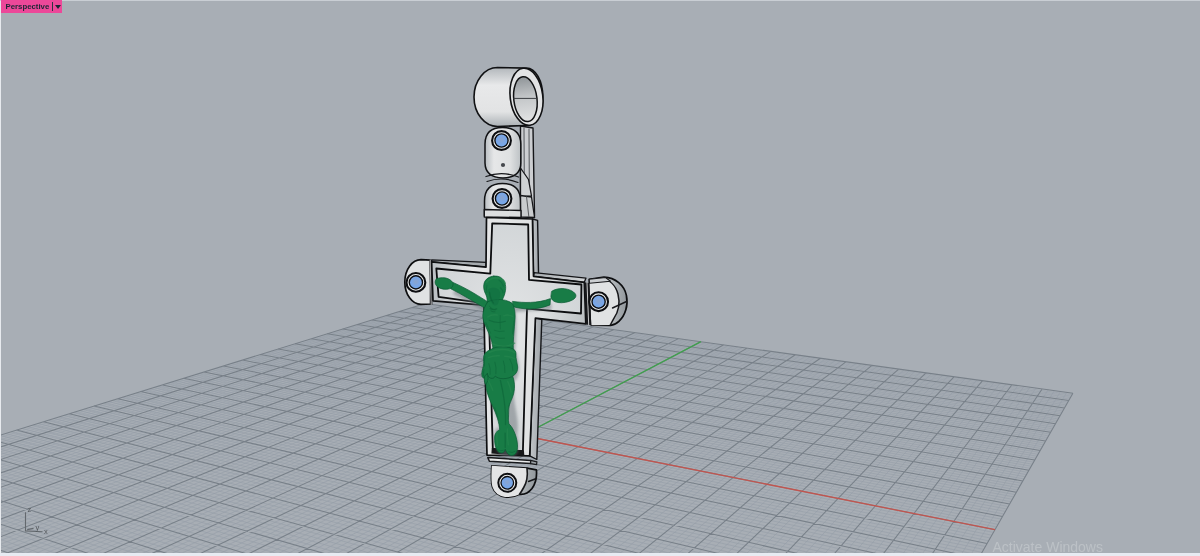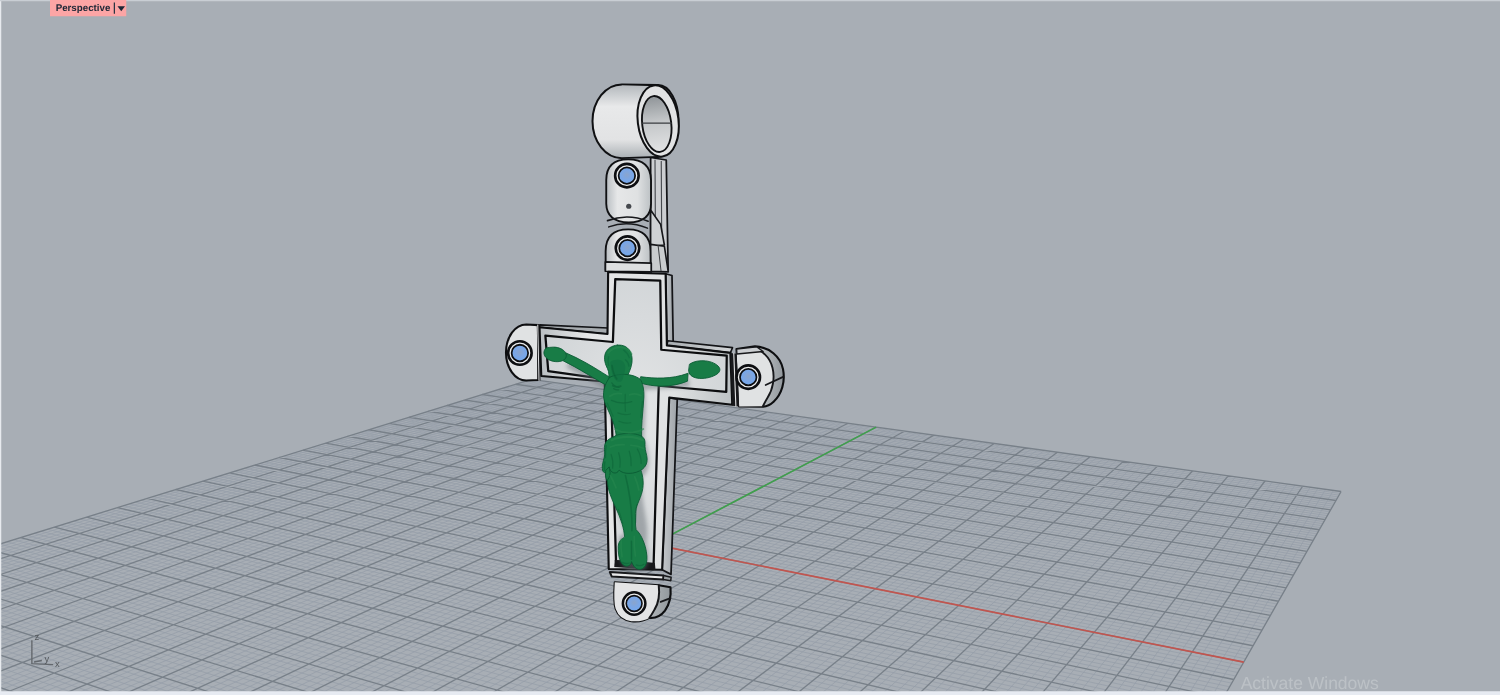--- a/index.html
+++ b/index.html
@@ -1,18 +1,18 @@
 <!DOCTYPE html>
 <html><head><meta charset="utf-8"><style>
 html,body{margin:0;padding:0;width:1200px;height:556px;overflow:hidden;
 font-family:"Liberation Sans",sans-serif;}
 #vp{position:relative;width:1200px;height:556px;background:#a8aeb5;}
-#tab{position:absolute;left:1px;top:0;width:61px;height:13px;background:#fca5a5;
+#tab{position:absolute;left:1px;top:0;width:61px;height:13px;background:#ec4899;
 font-size:7.8px;font-weight:bold;color:#1c2635;line-height:13px;padding-left:4.5px;
-box-sizing:border-box;margin-left:39px;}
+box-sizing:border-box;}
 #tab .sep{position:absolute;left:51px;top:2px;width:1px;height:9px;background:#2a3442;}
 #tab .tri{position:absolute;left:54px;top:5px;width:0;height:0;
 border-left:3px solid transparent;border-right:3px solid transparent;border-top:4px solid #1c2635;}
 .bL{position:absolute;left:0;top:0;width:1px;height:556px;background:#e7eaee;}
 .bT{position:absolute;left:0;top:0;width:1200px;height:1px;background:#c9ced4;}
 .bB{position:absolute;left:0;bottom:0;width:1200px;height:3px;background:#e7ebf2;}
 </style></head><body>
 <div id="vp">
 <svg width="1200" height="556" viewBox="0 0 1200 556" style="position:absolute;left:0;top:0">
 <path d="M-169.4 490.3L428.6 303.9M-166.2 486.7L822.8 831.2M-165.4 491.7L432.1 304.4M-159.0 484.5L826.8 824.2M-161.4 493.2L435.5 304.9M-151.9 482.3L830.7 817.4M-157.4 494.6L439.0 305.4M-144.8 480.1L834.6 810.6M-149.2 497.5L446.0 306.3M-131.0 475.8L842.1 797.4M-145.1 498.9L449.5 306.8M-124.1 473.7L845.8 791.0M-140.9 500.4L453.0 307.3M-117.4 471.6L849.4 784.7M-136.7 501.9L456.6 307.8M-110.7 469.5L852.9 778.5M-128.3 504.8L463.7 308.8M-97.4 465.4L859.8 766.4M-124.0 506.3L467.3 309.3M-90.9 463.4L863.2 760.5M-119.7 507.8L470.8 309.8M-84.5 461.4L866.5 754.7M-115.4 509.4L474.5 310.3M-78.1 459.4L869.8 749.0M-106.7 512.4L481.7 311.3M-65.5 455.5L876.1 737.8M-102.3 514.0L485.4 311.8M-59.3 453.6L879.2 732.4M-97.8 515.6L489.0 312.3M-53.1 451.7L882.3 727.0M-93.4 517.1L492.7 312.8M-47.0 449.8L885.3 721.7M-84.3 520.3L500.1 313.8M-35.0 446.0L891.2 711.4M-79.8 521.9L503.8 314.4M-29.0 444.2L894.1 706.4M-75.2 523.5L507.5 314.9M-23.2 442.4L896.9 701.4M-70.6 525.2L511.3 315.4M-17.3 440.6L899.7 696.5M-61.2 528.4L518.8 316.4M-5.8 437.0L905.2 686.9M-56.5 530.1L522.6 317.0M-0.2 435.2L907.9 682.2M-51.8 531.8L526.4 317.5M5.5 433.5L910.5 677.6M-47.0 533.5L530.3 318.0M11.0 431.8L913.1 673.1M-37.3 536.9L537.9 319.1M22.0 428.4L918.2 664.1M-32.5 538.6L541.8 319.6M27.5 426.7L920.7 659.8M-27.5 540.3L545.7 320.2M32.9 425.0L923.2 655.5M-22.6 542.1L549.6 320.7M38.2 423.4L925.6 651.2M-12.6 545.6L557.4 321.8M48.7 420.1L930.3 642.9M-7.5 547.4L561.4 322.3M53.9 418.5L932.6 638.9M-2.4 549.2L565.3 322.9M59.1 416.9L934.9 634.8M2.7 551.0L569.3 323.4M64.2 415.3L937.2 630.9M13.1 554.6L577.3 324.5M74.3 412.2L941.6 623.1M18.3 556.5L581.3 325.1M79.3 410.6L943.8 619.3M23.6 558.3L585.4 325.7M84.2 409.1L946.0 615.5M28.9 560.2L589.4 326.2M89.1 407.6L948.1 611.8M39.7 564.0L597.6 327.4M98.8 404.6L952.2 604.5M45.1 565.9L601.7 327.9M103.6 403.1L954.3 601.0M50.6 567.8L605.8 328.5M108.4 401.6L956.3 597.4M56.1 569.8L609.9 329.1M113.1 400.2L958.3 594.0M67.3 573.7L618.3 330.2M122.4 397.3L962.2 587.1M72.9 575.7L622.5 330.8M127.0 395.9L964.1 583.8M78.6 577.7L626.7 331.4M131.5 394.4L966.0 580.5M84.3 579.7L630.9 332.0M136.1 393.0L967.9 577.2M95.9 583.8L639.4 333.1M145.0 390.3L971.5 570.8M101.8 585.9L643.7 333.7M149.4 388.9L973.3 567.6M107.7 587.9L648.0 334.3M153.8 387.5L975.1 564.5M113.6 590.0L652.3 334.9M158.2 386.2L976.9 561.4M125.7 594.3L660.9 336.1M166.8 383.5L980.3 555.3M131.8 596.4L665.3 336.7M171.0 382.2L982.0 552.4M137.9 598.6L669.7 337.3M175.2 380.9L983.7 549.4M144.1 600.8L674.1 338.0M179.4 379.6L985.4 546.5M156.6 605.2L683.0 339.2M187.7 377.0L988.6 540.8M163.0 607.4L687.4 339.8M191.8 375.8L990.2 538.0M169.4 609.7L691.9 340.4M195.8 374.5L991.8 535.2M175.8 611.9L696.4 341.0M199.9 373.3L993.4 532.4M188.8 616.5L705.4 342.3M207.8 370.8L996.5 527.0M195.4 618.8L710.0 342.9M211.8 369.6L998.0 524.4M202.1 621.2L714.6 343.6M215.7 368.4L999.5 521.8M208.8 623.5L719.2 344.2M219.6 367.2L1001.0 519.1M222.4 628.3L728.4 345.5M227.3 364.8L1003.9 514.0M229.3 630.8L733.1 346.1M231.1 363.6L1005.4 511.5M236.2 633.2L737.7 346.8M234.8 362.4L1006.8 509.0M243.2 635.7L742.4 347.4M238.6 361.3L1008.2 506.5M257.3 640.6L751.9 348.7M246.0 359.0L1011.0 501.7M264.5 643.2L756.6 349.4M249.6 357.8L1012.3 499.3M271.7 645.7L761.4 350.1M253.3 356.7L1013.7 496.9M279.0 648.3L766.2 350.7M256.9 355.6L1015.0 494.6M293.8 653.5L775.8 352.1M264.0 353.4L1017.6 490.0M301.3 656.1L780.7 352.7M267.6 352.3L1018.9 487.7M308.8 658.8L785.6 353.4M271.1 351.2L1020.2 485.5M316.5 661.5L790.5 354.1M274.6 350.1L1021.5 483.2M331.9 666.9L800.3 355.5M281.5 348.0L1024.0 478.9M339.7 669.7L805.3 356.1M284.9 346.9L1025.2 476.7M347.6 672.4L810.3 356.8M288.3 345.9L1026.5 474.6M355.6 675.2L815.3 357.5M291.7 344.8L1027.7 472.4M371.7 680.9L825.4 358.9M298.3 342.8L1030.0 468.3M379.9 683.8L830.5 359.6M301.6 341.7L1031.2 466.2M388.1 686.7L835.6 360.3M304.9 340.7L1032.4 464.2M396.5 689.6L840.7 361.1M308.2 339.7L1033.5 462.1M413.3 695.6L851.0 362.5M314.6 337.7L1035.8 458.2M421.9 698.6L856.2 363.2M317.8 336.7L1036.9 456.2M430.5 701.6L861.5 363.9M321.0 335.7L1038.0 454.3M439.3 704.7L866.7 364.7M324.1 334.8L1039.1 452.3M457.0 710.9L877.3 366.1M330.4 332.8L1041.3 448.5M465.9 714.1L882.6 366.9M333.5 331.9L1042.4 446.7M475.0 717.3L887.9 367.6M336.5 330.9L1043.4 444.8M484.1 720.5L893.3 368.3M339.6 330.0L1044.5 443.0M502.7 727.0L904.1 369.8M345.6 328.1L1046.6 439.3M512.1 730.4L909.5 370.6M348.6 327.2L1047.6 437.6M521.6 733.7L915.0 371.4M351.6 326.3L1048.6 435.8M531.2 737.1L920.5 372.1M354.5 325.3L1049.6 434.0M550.7 744.0L931.5 373.6M360.4 323.5L1051.6 430.6M560.6 747.4L937.1 374.4M363.3 322.6L1052.6 428.8M570.6 751.0L942.7 375.2M366.2 321.7L1053.5 427.1M580.6 754.5L948.3 376.0M369.0 320.8L1054.5 425.5M601.1 761.7L959.7 377.5M374.7 319.1L1056.4 422.1M611.5 765.4L965.4 378.3M377.5 318.2L1057.3 420.5M622.0 769.1L971.1 379.1M380.3 317.4L1058.2 418.9M632.6 772.8L976.9 379.9M383.1 316.5L1059.2 417.3M654.2 780.4L988.5 381.5M388.5 314.8L1061.0 414.1M665.1 784.3L994.3 382.3M391.3 314.0L1061.9 412.5M676.2 788.2L1000.2 383.2M394.0 313.1L1062.8 411.0M687.4 792.1L1006.1 384.0M396.7 312.3L1063.6 409.4M710.1 800.1L1017.9 385.6M402.0 310.6L1065.4 406.4M721.7 804.2L1023.9 386.5M404.6 309.8L1066.2 404.9M733.3 808.3L1029.9 387.3M407.2 309.0L1067.1 403.4M745.1 812.4L1036.0 388.1M409.8 308.2L1067.9 401.9M769.1 820.9L1048.2 389.8M415.0 306.6L1069.6 399.0M781.3 825.2L1054.3 390.7M417.6 305.8L1070.4 397.5M793.7 829.5L1060.5 391.5M420.1 305.0L1071.3 396.1M806.1 833.9L1066.7 392.4M422.7 304.2L1072.1 394.7" stroke="#959da8" stroke-width="0.65" fill="none" opacity="0.9"></path>

